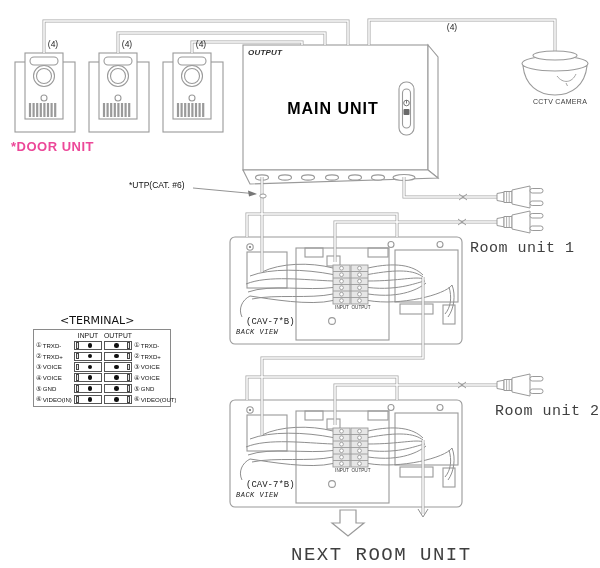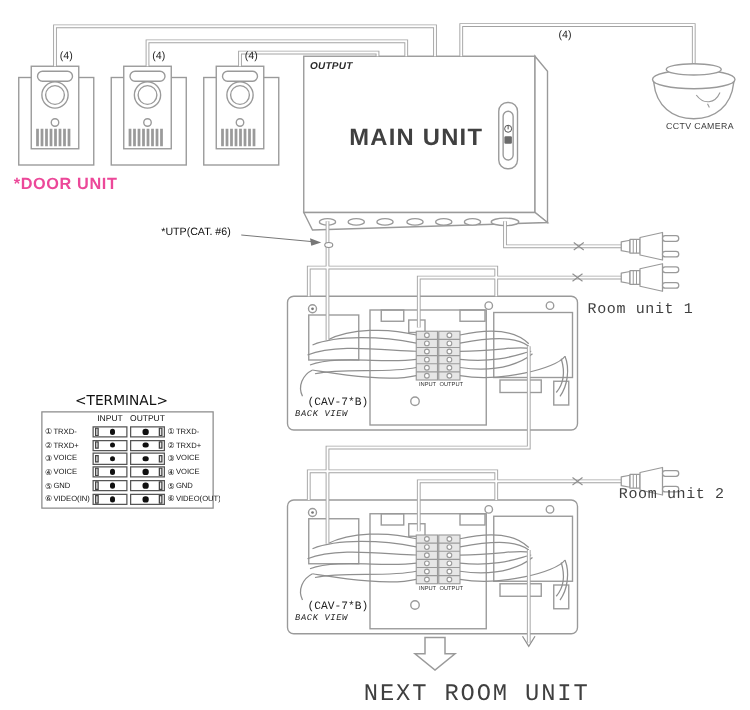--- a/index.html
+++ b/index.html
@@ -6,26 +6,26 @@
   .stage{position:relative;width:600px;height:568px;background:#ffffff;overflow:hidden;
          font-family:"Liberation Sans",sans-serif;}
   .stage svg{position:absolute;left:0;top:0;}
   .lbl{position:absolute;white-space:nowrap;color:#222;}
   .mono{font-family:"Liberation Mono","DejaVu Sans Mono",monospace;color:#3f3f3f;}
   .door-label{left:11px;top:139px;font-size:13px;font-weight:bold;color:#ec4899;letter-spacing:0.5px;}
   .w4{font-size:8.5px;color:#222;width:24px;text-align:center;}
   .w4-1{left:41px;top:39px;} .w4-2{left:115px;top:39px;} .w4-3{left:189px;top:39px;}
   .w4-cctv{left:440px;top:22px;}
   .brand{left:248px;top:48px;font-size:8px;font-weight:bold;font-style:italic;color:#2a2a2a;letter-spacing:0.2px;}
-  .mu-name{left:253px;top:100px;width:160px;text-align:center;font-size:19px;font-weight:bold;color:#404040;letter-spacing:1px;}
+  .mu-name{left:253px;top:100px;width:160px;text-align:center;font-size:16px;font-weight:bold;color:#000000;letter-spacing:1px;}
   .mu-model{left:253px;top:122px;width:160px;text-align:center;font-size:13.5px;color:#1c1c1c;letter-spacing:0.5px;}
   .cctv-lbl{left:520px;top:98px;width:80px;text-align:center;font-size:7px;color:#3a3a3a;letter-spacing:0.3px;}
   .utp-lbl{left:129px;top:180px;font-size:8.5px;color:#111;}
-  .room-lbl{font-size:12px;letter-spacing:0.5px;}
-  .room1-lbl{left:470px;top:240px;} .room2-lbl{left:470px;top:388px;padding-left:25px;}
+  .room-lbl{font-size:15px;letter-spacing:0.5px;}
+  .room1-lbl{left:470px;top:240px;} .room2-lbl{left:470px;top:403px;padding-left:25px;}
   .cav{font-size:9px;color:#222;margin-left:15px;} .bview{font-size:7px;color:#222;letter-spacing:0.5px;font-style:italic;}
   .cav1{left:231px;top:317px;} .bv1{left:236px;top:328px;}
   .cav2{left:231px;top:480px;} .bv2{left:236px;top:491px;}
   .io{font-size:4.6px;color:#333;text-align:center;width:24px;}
   .in1{left:330px;top:305px;} .out1{left:349px;top:305px;}
   .in2{left:330px;top:468px;} .out2{left:349px;top:468px;}
   .next-lbl{left:291px;top:544px;font-size:19px;letter-spacing:1.5px;}
   
   .tl-title{left:60px;top:314px;width:90px;text-align:left;font-size:11px;color:#111;
             font-family:"DejaVu Sans","Liberation Sans",sans-serif;}

